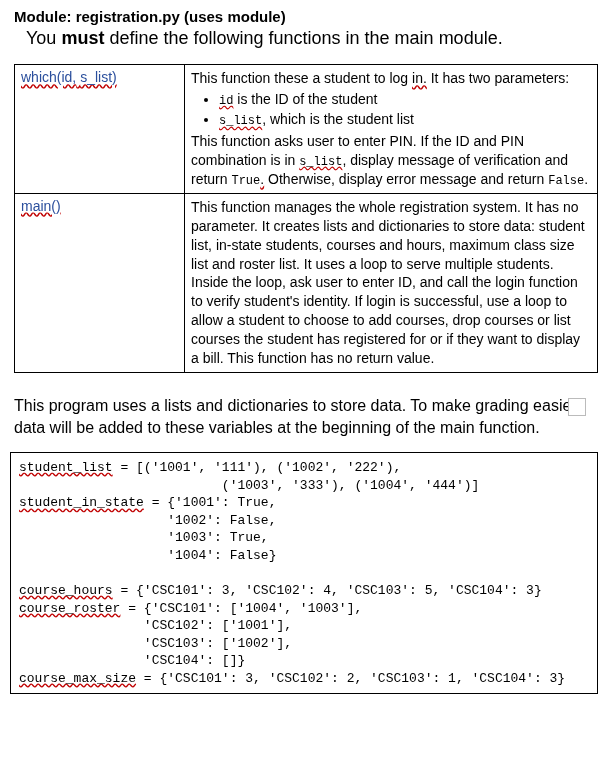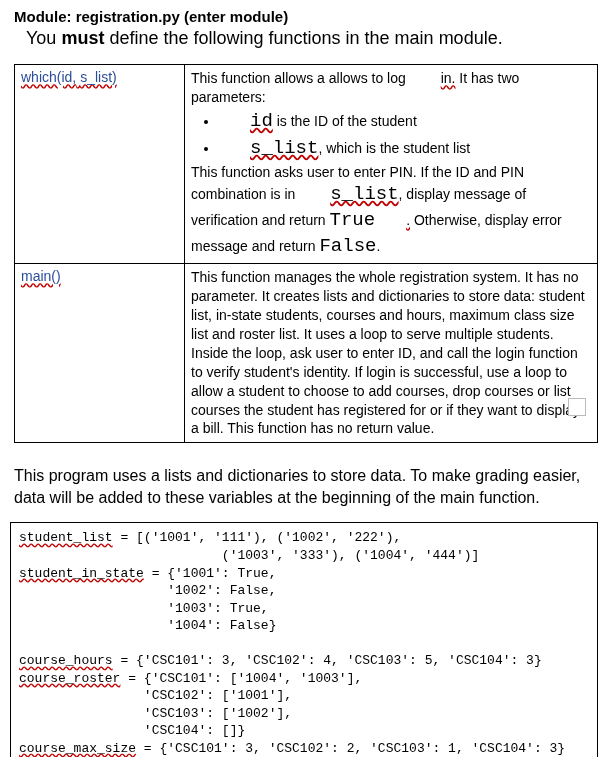--- a/index.html
+++ b/index.html
@@ -41,26 +41,25 @@
     .squiggle-blue {
       color: #2a4e9c;
       text-decoration: underline;
       text-decoration-style: wavy;
       text-decoration-color: #c00000;
     }
     .squiggle-red {
       text-decoration: underline;
       text-decoration-style: wavy;
       text-decoration-color: #c00000;
-      margin-left: 31px;
     }
     .spec-cell { line-height: 1.35; }
     .bullets { margin: 2px 0 2px 28px; }
     .bullets li { margin: 1px 0; list-style: disc; }
-    .mono { font-family: 'Courier New', monospace; font-size: 19px; }
+    .mono { font-family: 'Courier New', monospace; font-size: 12px; }
     .intertext {
       padding: 22px 14px 10px 14px;
       font-size: 16px;
       line-height: 1.35;
     }
     .code-block {
       margin: 4px 14px 0 10px;
       border: 1px solid #000;
       padding: 6px 8px;
       font-family: 'Courier New', monospace;
@@ -82,36 +81,36 @@
       height: 18px;
       border: 1px solid #bbb;
       background: #fff;
     }
   </style>
 </head>
 <body>
 
 <div class="module-header">
   <b><span>Module:</span>
-  <span>registration.py (enter module)</span></b>
+  <span>registration.py (uses module)</span></b>
 </div>
 <div class="module-sub">
   <span>You</span>
   <b>must</b>
   <span>define the following functions in the main module.</span>
 </div>
 
 <table class="spec-table">
   <tbody>
   <tr>
     <td class="fn-col">
       <span class="squiggle-blue"><span>which(id,</span> <span>s_list</span><span>)</span></span>
     </td>
     <td class="spec-cell">
-      <span>This function allows a allows to log</span>
+      <span>This function these a student to log</span>
       <span class="squiggle-red">in.</span>
       <span>It has two parameters:</span>
       <ul class="bullets">
         <li>
           <span class="mono squiggle-red">id</span>
           <span>is the ID of the student</span>
         </li>
         <li>
           <span class="mono squiggle-red">s_list</span><span>, which is the student list</span>
         </li>

